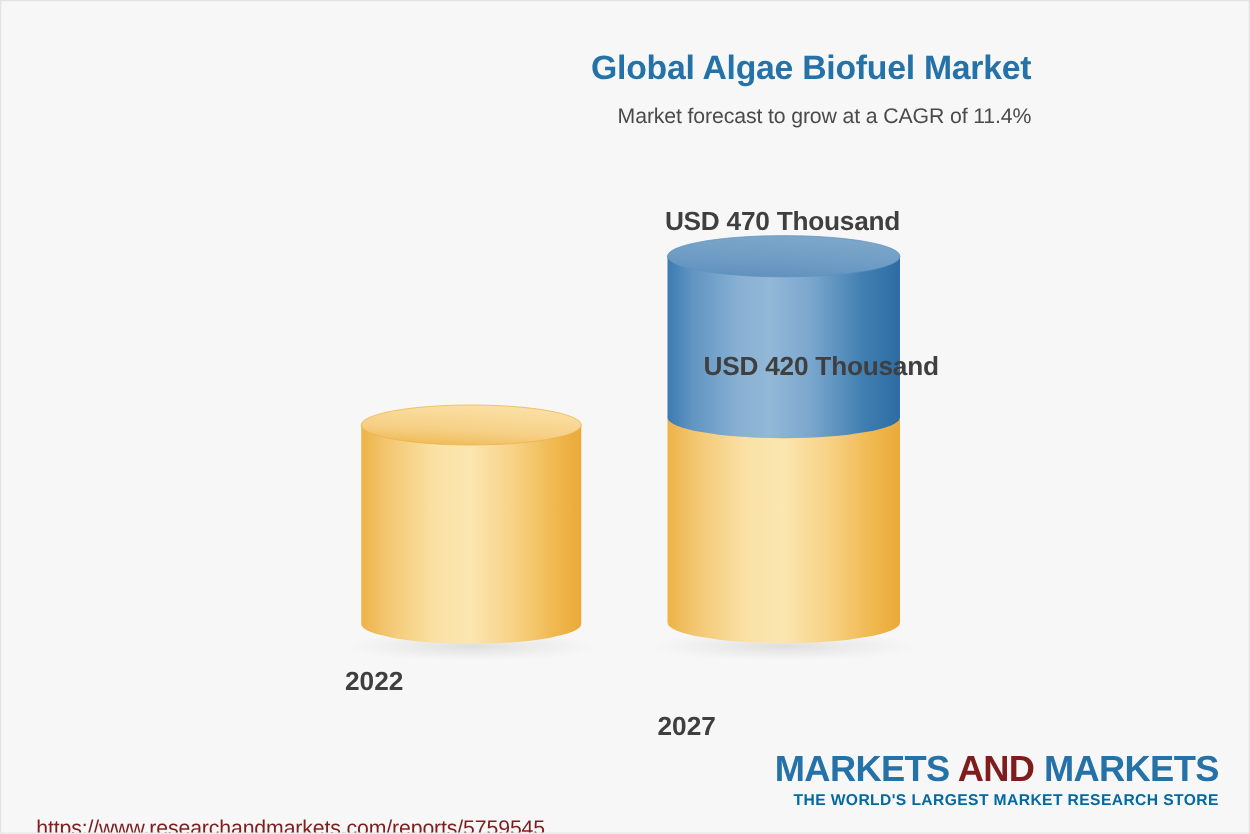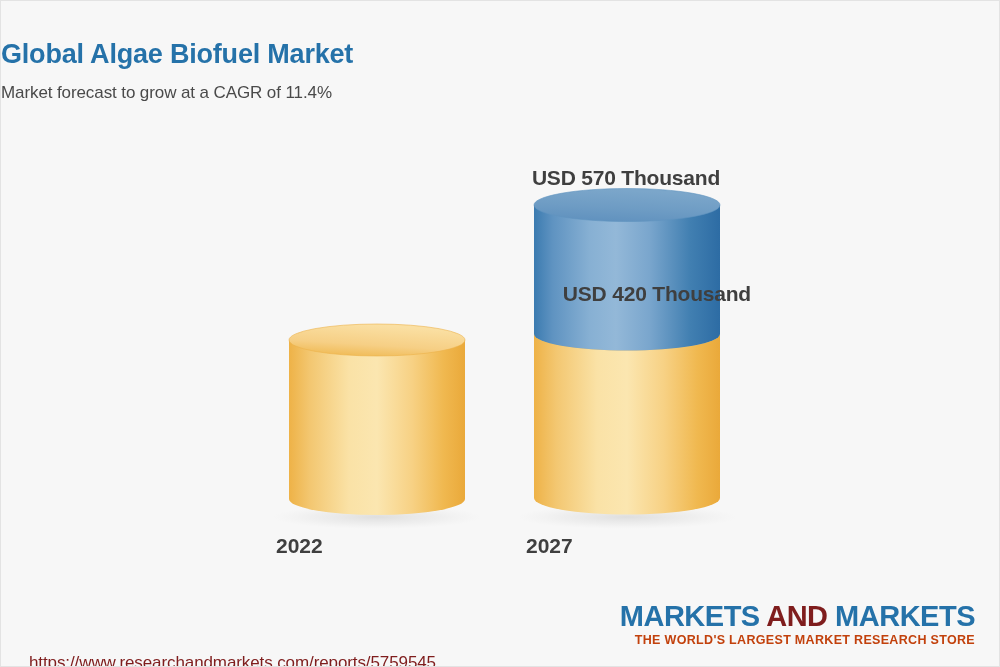--- a/index.html
+++ b/index.html
@@ -22,21 +22,21 @@
     border: 1px solid #e3e3e3;
     overflow: hidden;
   }
 
   
   .header {
     position: absolute;
     top: 0;
     left: 0;
     width: 824px;
-    text-align: left;
+    text-align: right;
   }
   .chart-title {
     margin: 0;
     padding-top: 38px;
     font-size: 27px;
     font-weight: bold;
     color: #2572a9;
     letter-spacing: -0.2px;
   }
   .chart-subtitle {
@@ -83,21 +83,21 @@
 
   .cat-label {
     position: absolute;
     top: 393px;
     font-size: 21px;
     font-weight: bold;
     color: #3f3f3f;
     width: 200px;
   }
   #cat-label-0 { left: 275px; }
-  #cat-label-1 { left: 525px; }
+  #cat-label-1 { left: 525px; margin-top: 36px; }
 
   
   .footer-url {
     position: absolute;
     left: 28px;
     top: 652px;
     font-size: 17px;
     color: #7f1d1d;
     letter-spacing: -0.1px;
     text-decoration: underline;
@@ -115,21 +115,21 @@
     letter-spacing: -0.5px;
     line-height: 1.05;
     white-space: nowrap;
   }
   .logo-and {
     color: #7f1d1d;
   }
   .logo-tag {
     font-size: 12.5px;
     font-weight: bold;
-    color: #c2410c;
+    color: #0369a1;
     letter-spacing: 0.32px;
     white-space: nowrap;
     padding-top: 2px;
   }
 </style>
 </head>
 <body>
 
 <div id="infographic">
 
@@ -203,21 +203,21 @@
 
         <path d="M533,64 L533,193
                  A93,16.5 0 0 0 719,193
                  L719,64 Z" fill="url(#blueBody)"></path>
 
         <ellipse cx="626" cy="64" rx="93" ry="16.5" fill="url(#blueTop)" stroke="#6093c0" stroke-width="0.6"></ellipse>
       </g>
     </svg>
 
     <div class="value-label" id="value-label-0">USD 420 Thousand</div>
-    <div class="value-label" id="value-label-1">USD 570 Thousand</div>
+    <div class="value-label" id="value-label-1">USD 470 Thousand</div>
 
     <div class="cat-label" id="cat-label-0">2022</div>
     <div class="cat-label" id="cat-label-1">2027</div>
   </div>
 
   <div class="footer-url">https://www.researchandmarkets.com/reports/5759545</div>
 
   <div class="logo">
     <div class="logo-main"><span>MARKETS </span><span class="logo-and">AND</span><span> MARKETS</span></div>
     <div class="logo-tag">THE WORLD'S LARGEST MARKET RESEARCH STORE</div>

